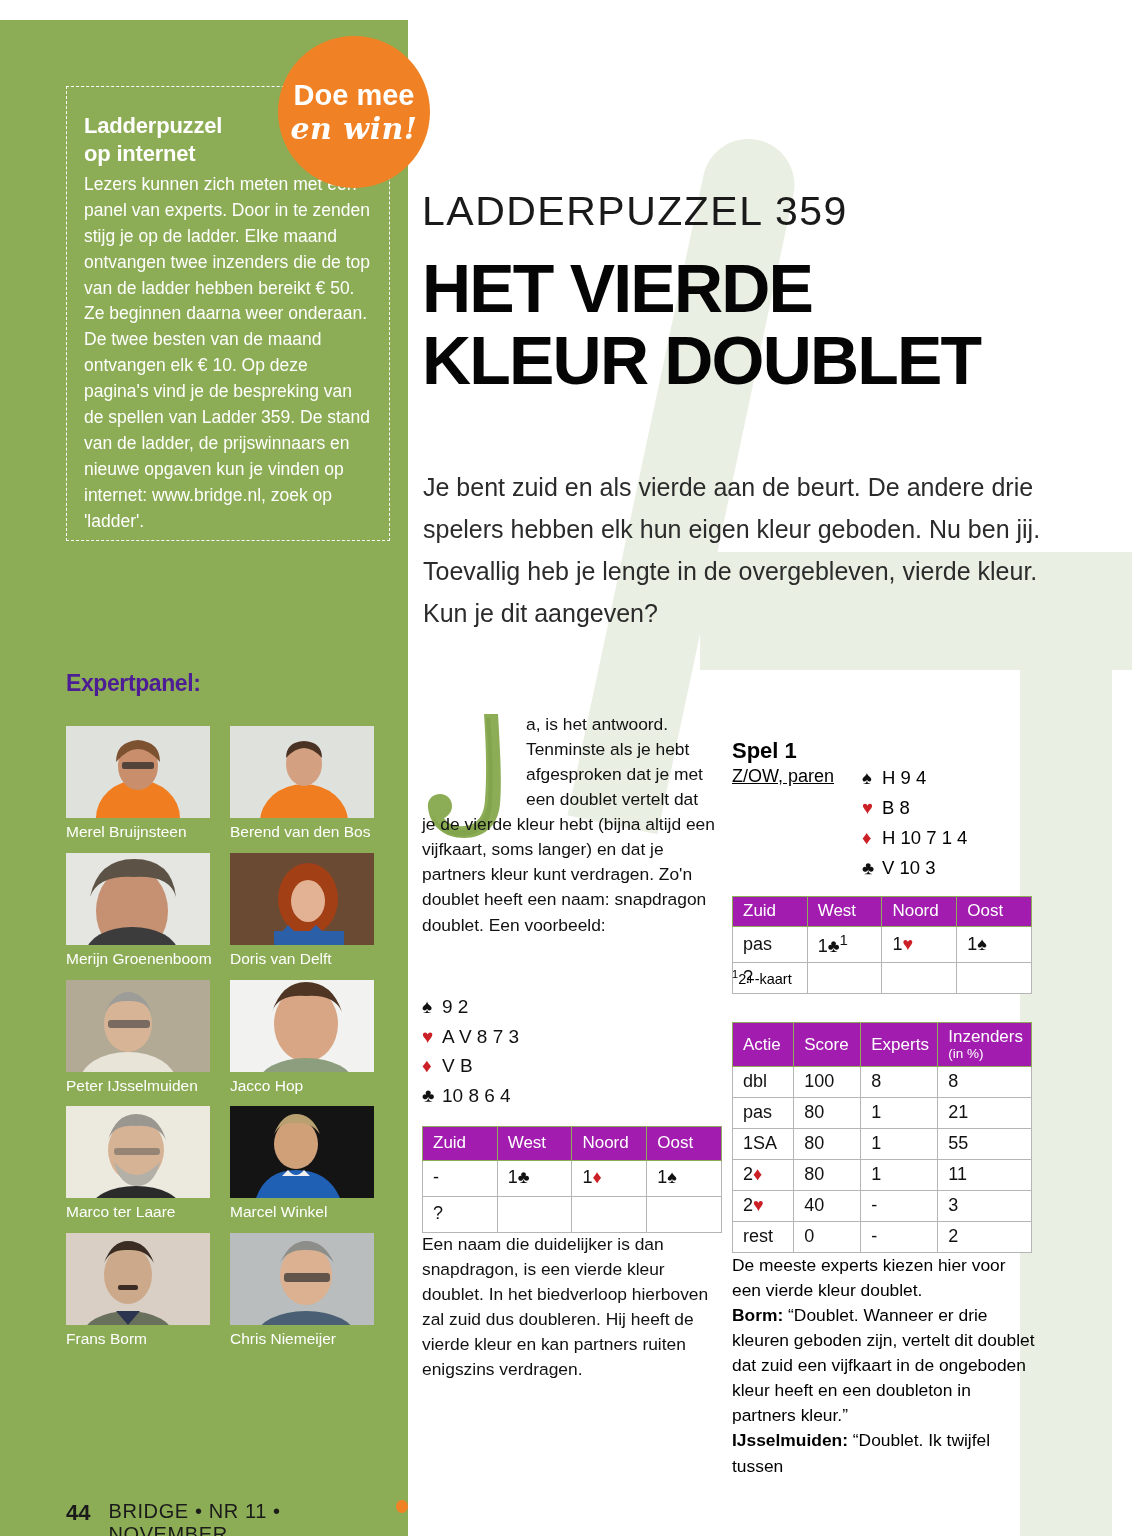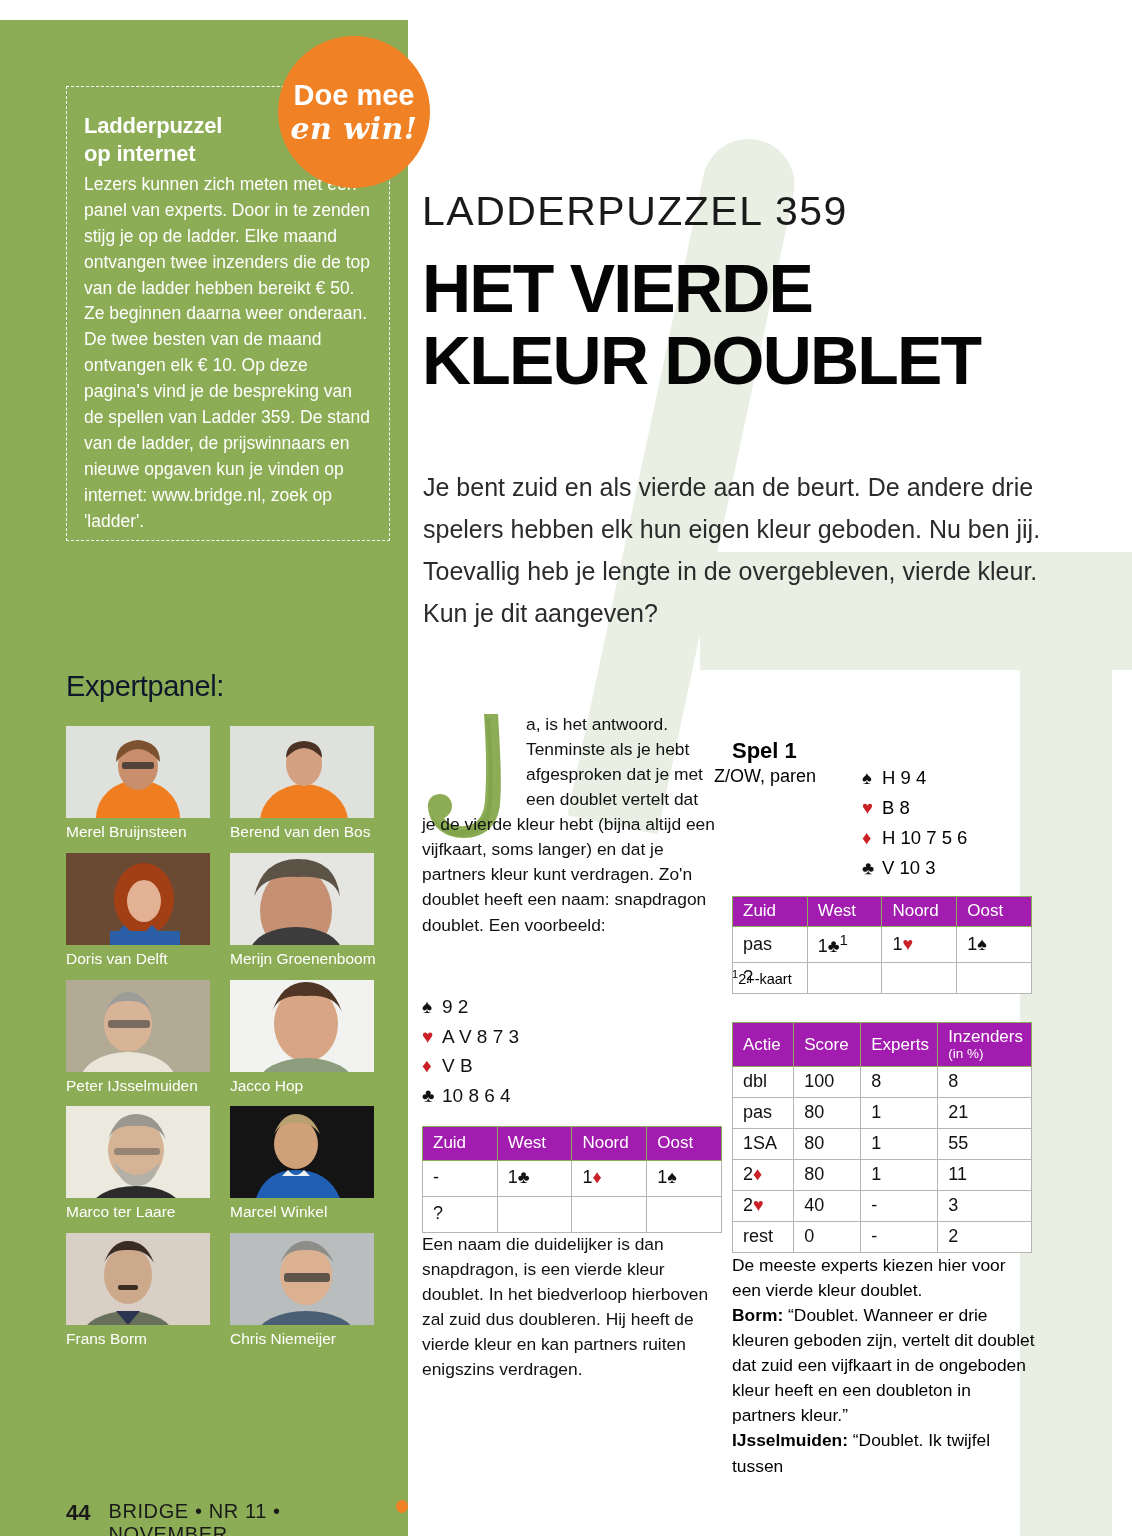--- a/index.html
+++ b/index.html
@@ -76,21 +76,21 @@
   }
   .badge .l1 { font-size: 29px; font-weight: bold; letter-spacing: 0px; }
   .badge .l2 {
     font-size: 30px; font-weight: bold; font-style: italic;
     font-family: "DejaVu Serif", serif;
     margin-top: 4px; letter-spacing: 0.5px;
   }
 
   .paneltitle {
     position: absolute; left: 66px; top: 650px;
-    color: #0f172a; font-size: 29px; font-weight: normal;
+    color: #4c1d95; font-size: 23px; font-weight: bold;
     letter-spacing: -0.4px;
   }
 
   .photogrid {
     position: absolute; left: 66px; top: 706px;
     width: 308px;
     display: grid;
     grid-template-columns: 144px 144px;
     column-gap: 20px;
     row-gap: 12px;
@@ -176,21 +176,21 @@
   table.bid td, table.score td {
     border: 1px solid #b5b5b5;
     padding: 4px 8px 5px 10px;
     height: 28px;
     font-size: 18px; color: #111;
   }
   .tblL { top: 1126px; left: 0; width: 300px; }
   .tblL th, .tblL td { width: 75px; }
 
   .spelTitle { position: absolute; left: 310px; top: 738px; font-size: 22px; font-weight: bold; }
-  .spelSub  { position: absolute; left: 292px; top: 766px; font-size: 18px; }
+  .spelSub  { position: absolute; left: 310px; top: 766px; font-size: 18px; text-decoration: underline; }
   .spelHand { position: absolute; left: 440px; top: 763px; font-size: 18.5px; line-height: 1.63; }
 
   .tblR1 { top: 896px; left: 310px; width: 300px; }
   .tblR1 th, .tblR1 td { width: 75px; }
   .fn { position: absolute; left: 310px; top: 968px; font-size: 14.5px; }
   .fn sup { font-size: 11px; }
 
   .tblR2 { top: 1022px; left: 310px; width: 300px; }
   .tblR2 th { padding: 3px 8px 4px 10px; line-height: 1.12; vertical-align: middle; }
   .tblR2 th:nth-child(1), .tblR2 td:nth-child(1) { width: 72px; }
@@ -248,40 +248,40 @@
             <ellipse cx="74" cy="38" rx="18" ry="22" fill="#d3a082"></ellipse>
             <path d="M56 32 q18 -20 36 0 q0 -16 -18 -17 q-18 1 -18 17z" fill="#4a3324"></path>
           </svg>
         </div>
         <div class="pname">Berend van den Bos</div>
       </div>
 
       <div class="pcell">
         <div class="pimg">
           <svg viewBox="0 0 144 92" preserveAspectRatio="none">
+            <rect width="144" height="92" fill="#e5e6e2"></rect>
+            <ellipse cx="66" cy="58" rx="36" ry="44" fill="#c59172"></ellipse>
+            <path d="M24 44 q8 -38 44 -38 q38 0 42 38 q-6 -22 -42 -20 q-36 -2 -44 20z" fill="#5c5346"></path>
+            <ellipse cx="66" cy="100" rx="46" ry="26" fill="#3c3c3c"></ellipse>
+          </svg>
+        </div>
+        <div class="pname">Merijn Groenenboom</div>
+      </div>
+
+      <div class="pcell">
+        <div class="pimg">
+          <svg viewBox="0 0 144 92" preserveAspectRatio="none">
             <rect width="144" height="92" fill="#6b4a34"></rect>
             <ellipse cx="78" cy="46" rx="30" ry="36" fill="#a33f14"></ellipse>
             <ellipse cx="78" cy="48" rx="17" ry="21" fill="#e3b193"></ellipse>
             <path d="M44 88 l14 -16 l14 14 l14 -14 l16 16 z" fill="#2b5fa8"></path>
             <rect x="44" y="78" width="70" height="14" fill="#2b5fa8"></rect>
           </svg>
         </div>
         <div class="pname">Doris van Delft</div>
-      </div>
-
-      <div class="pcell">
-        <div class="pimg">
-          <svg viewBox="0 0 144 92" preserveAspectRatio="none">
-            <rect width="144" height="92" fill="#e5e6e2"></rect>
-            <ellipse cx="66" cy="58" rx="36" ry="44" fill="#c59172"></ellipse>
-            <path d="M24 44 q8 -38 44 -38 q38 0 42 38 q-6 -22 -42 -20 q-36 -2 -44 20z" fill="#5c5346"></path>
-            <ellipse cx="66" cy="100" rx="46" ry="26" fill="#3c3c3c"></ellipse>
-          </svg>
-        </div>
-        <div class="pname">Merijn Groenenboom</div>
       </div>
 
       <div class="pcell">
         <div class="pimg">
           <svg viewBox="0 0 144 92" preserveAspectRatio="none">
             <rect width="144" height="92" fill="#b3aa96"></rect>
             <ellipse cx="62" cy="44" rx="24" ry="28" fill="#d8b497"></ellipse>
             <path d="M38 34 q10 -22 24 -22 q16 0 24 22 q-6 -14 -24 -13 q-18 -1 -24 13z" fill="#9c9c98"></path>
             <rect x="42" y="40" width="42" height="8" rx="3" fill="#3a3a3a" opacity="0.6"></rect>
             <ellipse cx="62" cy="102" rx="48" ry="30" fill="#e8e4d8"></ellipse>
@@ -436,21 +436,21 @@
       <div class="spelSub">Z/OW, paren</div>
 
       <div class="spelHand">
         <div class="row">
           <span class="suit sp">♠</span><span>H 9 4</span>
         </div>
         <div class="row">
           <span class="suit hr">♥</span><span>B 8</span>
         </div>
         <div class="row">
-          <span class="suit hr">♦</span><span>H 10 7 5 6</span>
+          <span class="suit hr">♦</span><span>H 10 7 1 4</span>
         </div>
         <div class="row">
           <span class="suit sp">♣</span><span>V 10 3</span>
         </div>
       </div>
 
       <table class="bid tblR1">
         <tbody>
             <tr>
           <th>Zuid</th>

